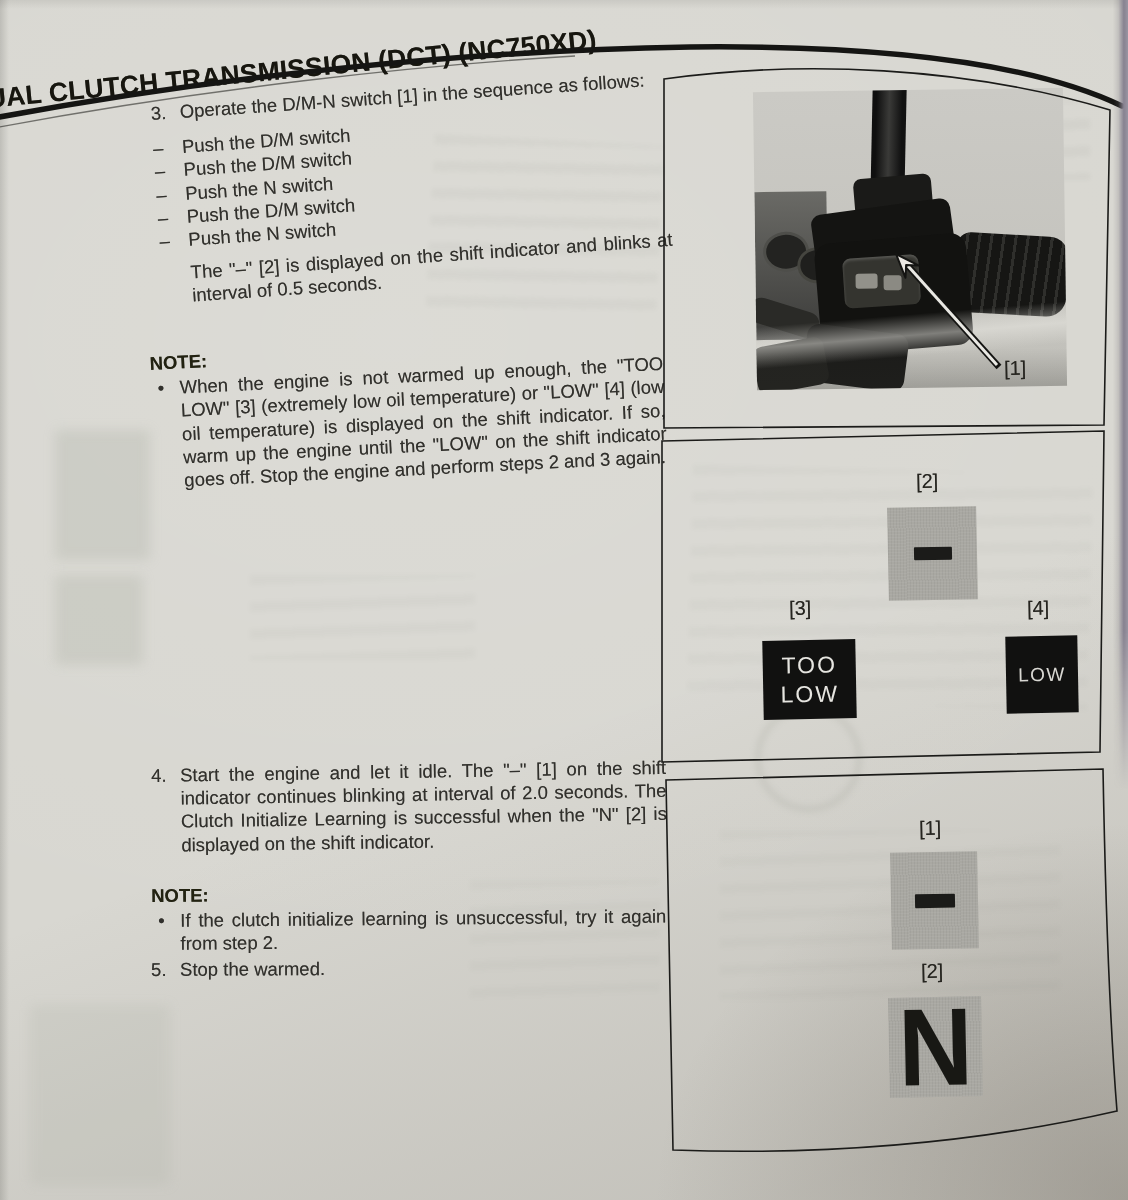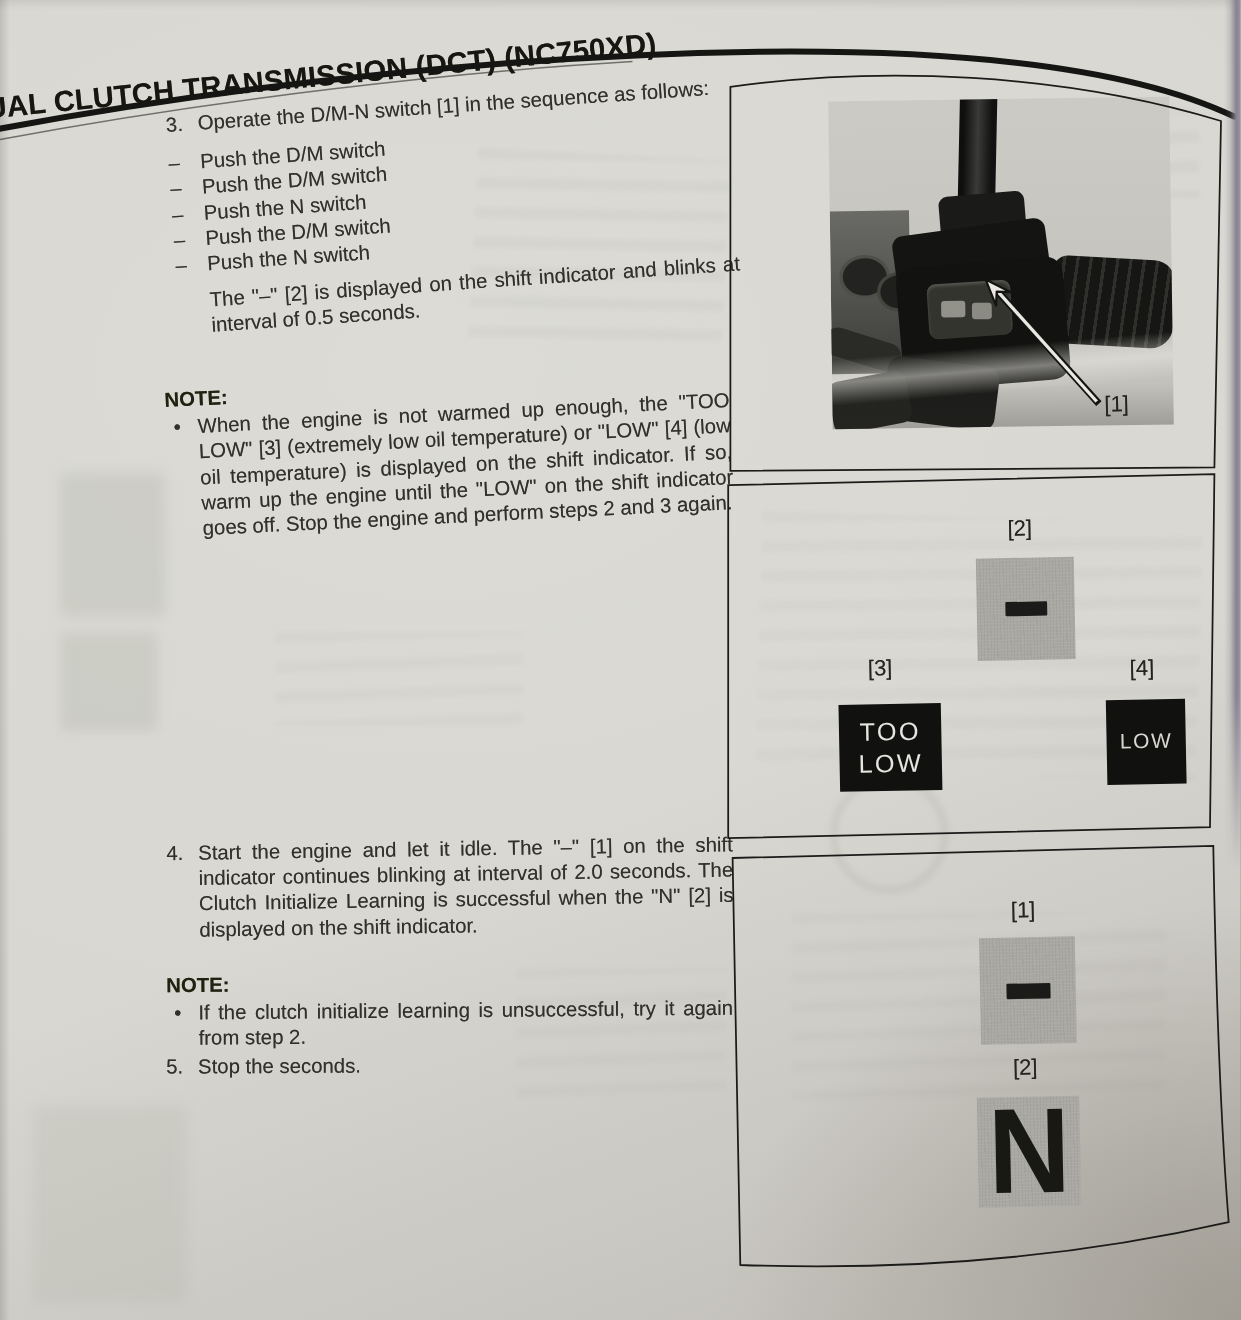--- a/index.html
+++ b/index.html
@@ -191,21 +191,21 @@
 
   <div class="block note2">
     <div class="note-label">NOTE:</div>
     <div class="para bullet-para">
       <span class="marker">•</span><span>If the clutch initialize learning is unsuccessful, try it again from step 2.</span>
     </div>
   </div>
 
   <div class="block step5">
     <div class="para">
-      <span class="marker">5.</span><span>Stop the seconds.</span>
+      <span class="marker">5.</span><span>Stop the warmed.</span>
     </div>
   </div>
 
   <div class="callout" style="left:1004px;top:357px;">[1]</div>
 
   <div class="callout" style="left:916px;top:470px;">[2]</div>
   <div class="disp gray dash2" style="left:888px;top:507px;width:89px;height:93px;">
     <span class="dash-mark">–</span>
   </div>
   <div class="callout" style="left:789px;top:597px;">[3]</div>

